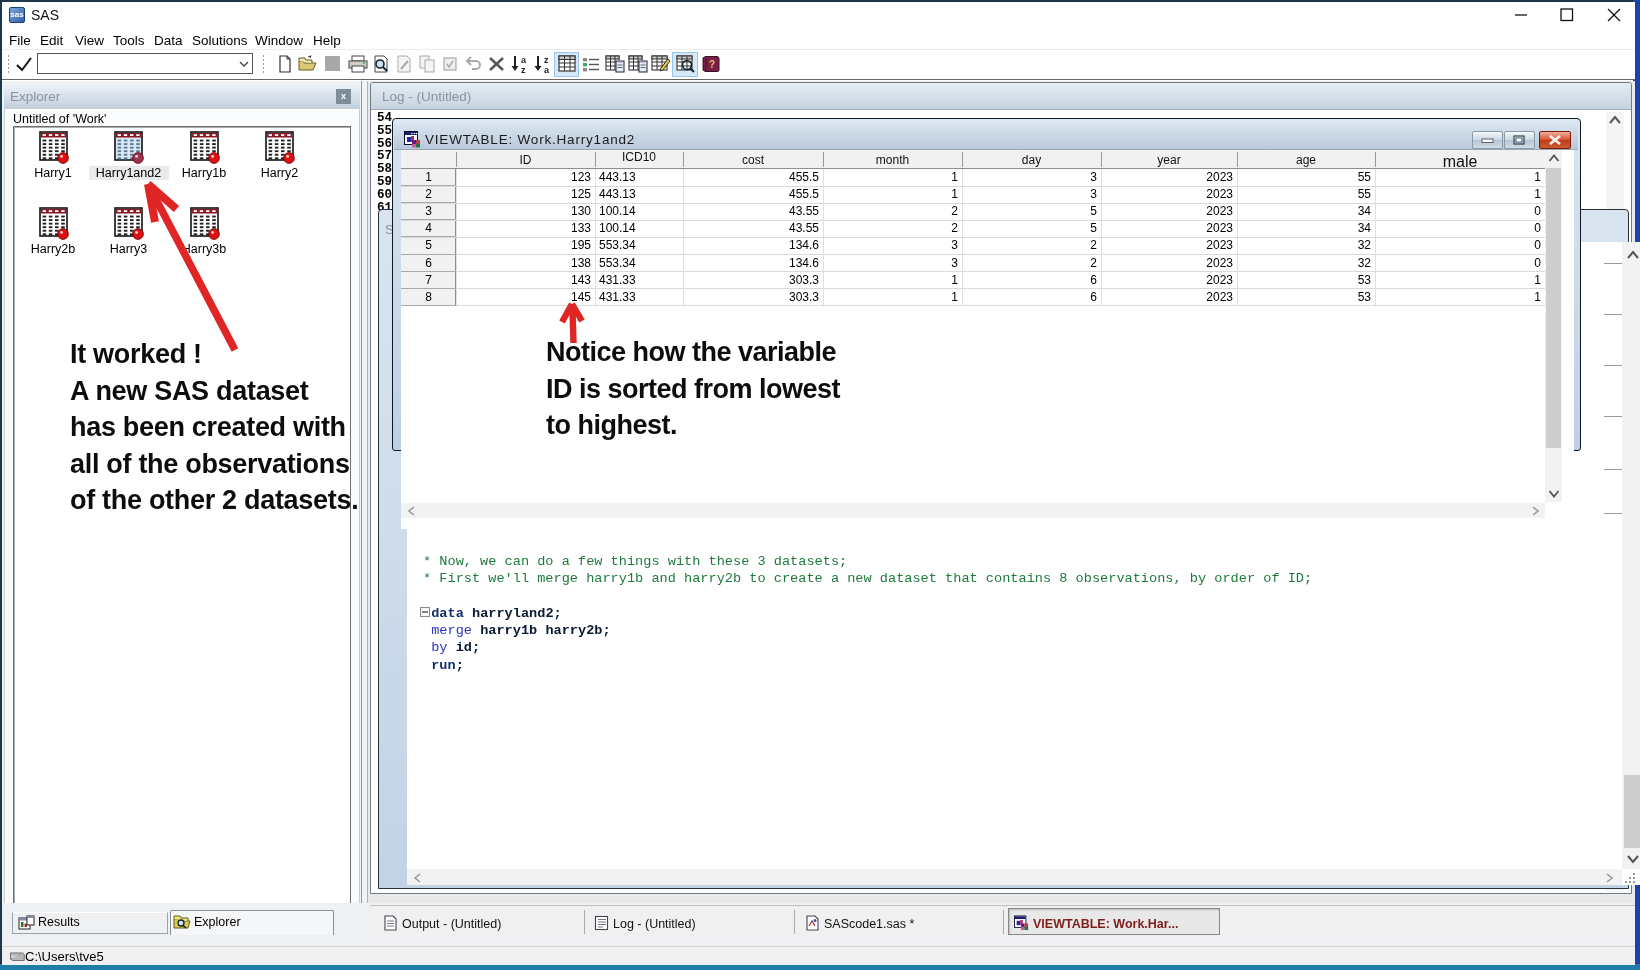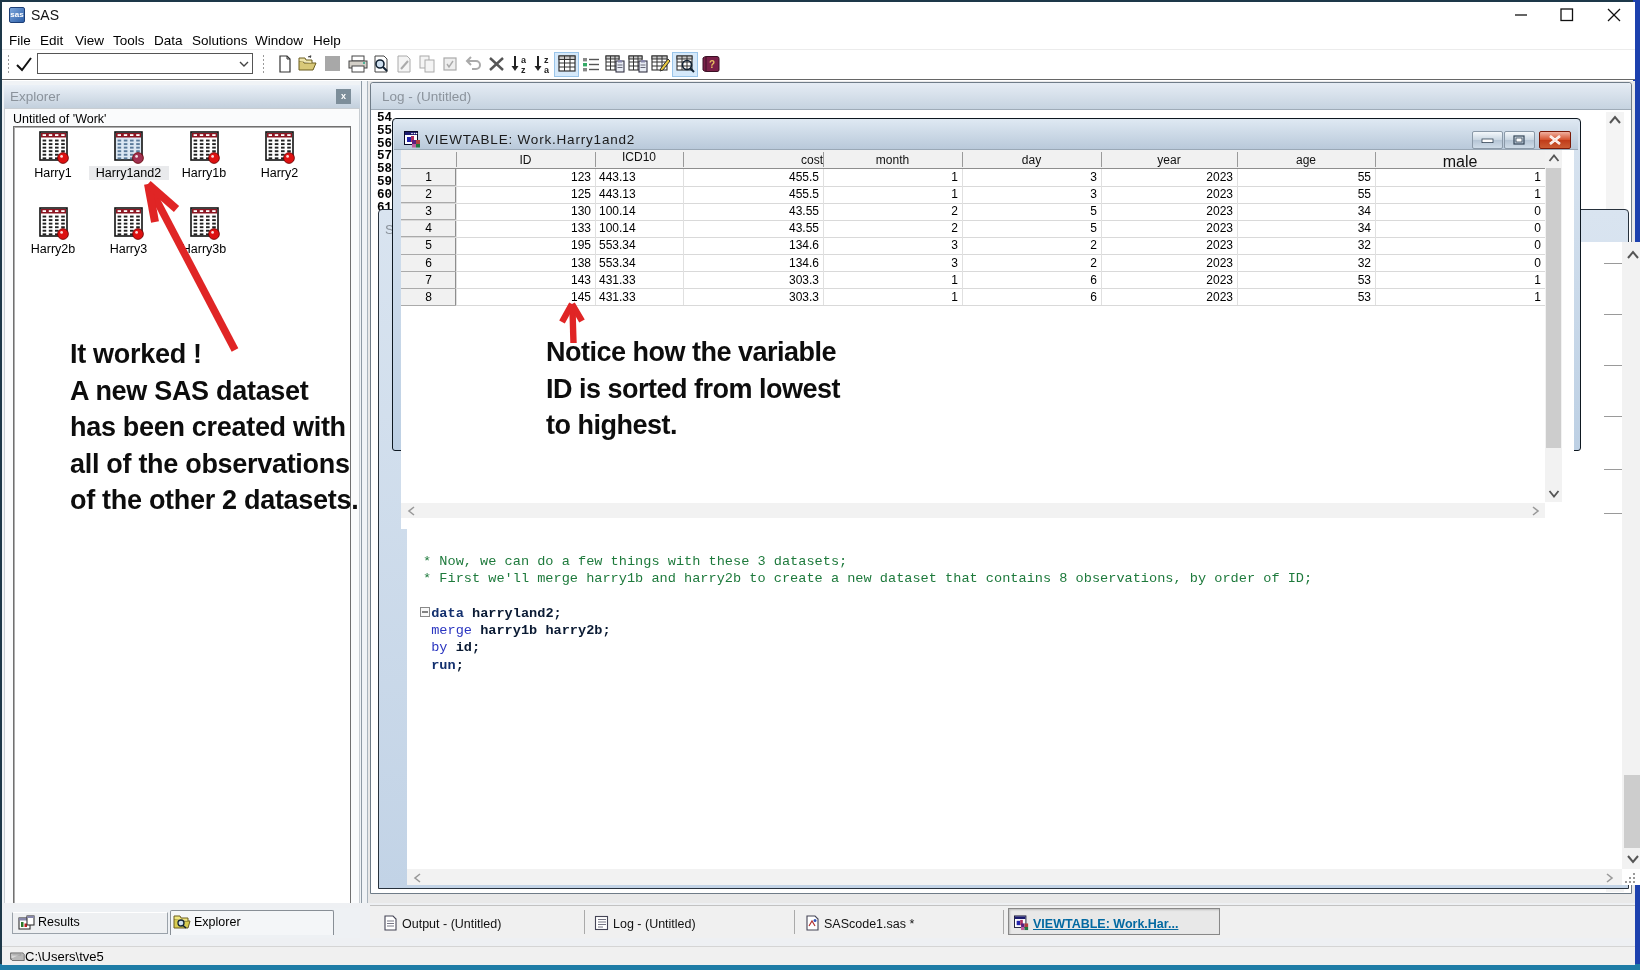--- a/index.html
+++ b/index.html
@@ -545,21 +545,21 @@
         <path d="M10 4 L20 12 M20 4 L10 12" stroke="#f8e0d8" stroke-width="1"></path>
       </svg>
     </div>
   <div id="vt-client" style="position:absolute;left:8px;top:31px;width:1173px;height:379px;background:#fff;overflow:hidden;">
       <div style="position:absolute;left:0;top:0;width:1144px;height:18.5px;background:#f1f1f1;border-bottom:1px solid #8e8e8e;"></div>
 <div style="position:absolute;left:55px;top:2px;width:1px;height:14.5px;background:#9a9a9a;"></div>
 <div style="position:absolute;left:55px;top:2.5px;width:139px;text-align:center;font-size:12px;color:#111;">ID</div>
 <div style="position:absolute;left:194px;top:2px;width:1px;height:14.5px;background:#9a9a9a;"></div>
 <div style="position:absolute;left:194px;top:0;width:88px;text-align:center;font-size:12px;color:#111;">ICD10</div>
 <div style="position:absolute;left:282px;top:2px;width:1px;height:14.5px;background:#9a9a9a;"></div>
-<div style="position:absolute;left:282px;top:2.5px;width:140px;text-align:right;font-size:12px;color:#111;">cost</div>
+<div style="position:absolute;left:282px;top:2.5px;width:140px;text-align:center;font-size:12px;color:#111;">cost</div>
 <div style="position:absolute;left:422px;top:2px;width:1px;height:14.5px;background:#9a9a9a;"></div>
 <div style="position:absolute;left:422px;top:2.5px;width:139px;text-align:center;font-size:12px;color:#111;">month</div>
 <div style="position:absolute;left:561px;top:2px;width:1px;height:14.5px;background:#9a9a9a;"></div>
 <div style="position:absolute;left:561px;top:2.5px;width:139px;text-align:center;font-size:12px;color:#111;">day</div>
 <div style="position:absolute;left:700px;top:2px;width:1px;height:14.5px;background:#9a9a9a;"></div>
 <div style="position:absolute;left:700px;top:2.5px;width:136px;text-align:center;font-size:12px;color:#111;">year</div>
 <div style="position:absolute;left:836px;top:2px;width:1px;height:14.5px;background:#9a9a9a;"></div>
 <div style="position:absolute;left:836px;top:2.5px;width:138px;text-align:center;font-size:12px;color:#111;">age</div>
 <div style="position:absolute;left:974px;top:2px;width:1px;height:14.5px;background:#9a9a9a;"></div>
 <div style="position:absolute;left:974px;top:2.5px;width:170px;text-align:center;font-size:16px;color:#111;">male</div>
@@ -728,21 +728,21 @@
       <rect x="0.5" y="0.5" width="13" height="13" fill="#fff" stroke="#0a0a2a"></rect>
       <rect x="1" y="1" width="12" height="3" fill="#1a1a6e"></rect>
       <rect x="3" y="6" width="4" height="5" fill="#2222aa"></rect>
       <rect x="7" y="5" width="3" height="6" fill="#b03060"></rect>
       <rect x="8" y="9" width="4" height="4" fill="#5a2080"></rect>
       <rect x="12" y="9" width="4" height="4" fill="#b04040"></rect>
       <rect x="8" y="13" width="4" height="3.5" fill="#c060a0"></rect>
       <rect x="12" y="13" width="4" height="3.5" fill="#207840"></rect>
     </svg>
   </div>
-<div class="abs" style="left:1033px;top:917px;font-size:12.5px;font-weight:bold;color:#0369a1;text-decoration:underline;">VIEWTABLE: Work.Har...</div>
+<div class="abs" style="left:1033px;top:917px;font-size:12.5px;font-weight:bold;color:#7f1d1d;">VIEWTABLE: Work.Har...</div>
 
 <div class="abs" style="left:2px;top:946px;width:1633px;height:19px;background:#f0f0f0;border-top:1px solid #d5d5d5;"></div>
 <svg class="abs" style="left:10px;top:951px;" width="15" height="10" viewBox="0 0 20 12">
     <rect x="1" y="2" width="16" height="8" fill="#d8d8d8" stroke="#333" stroke-width="1"></rect>
     <path d="M17 2 L19 4 L19 12 L3 12 L1 10" fill="#b8b8b8" stroke="#333" stroke-width="0.8"></path>
     <line x1="3" y1="4.5" x2="15" y2="4.5" stroke="#888" stroke-width="1"></line>
   </svg>
 <div class="abs" style="left:25px;top:949px;font-size:13px;color:#000;">C:\Users\tve5</div>
 
 </body></html>

